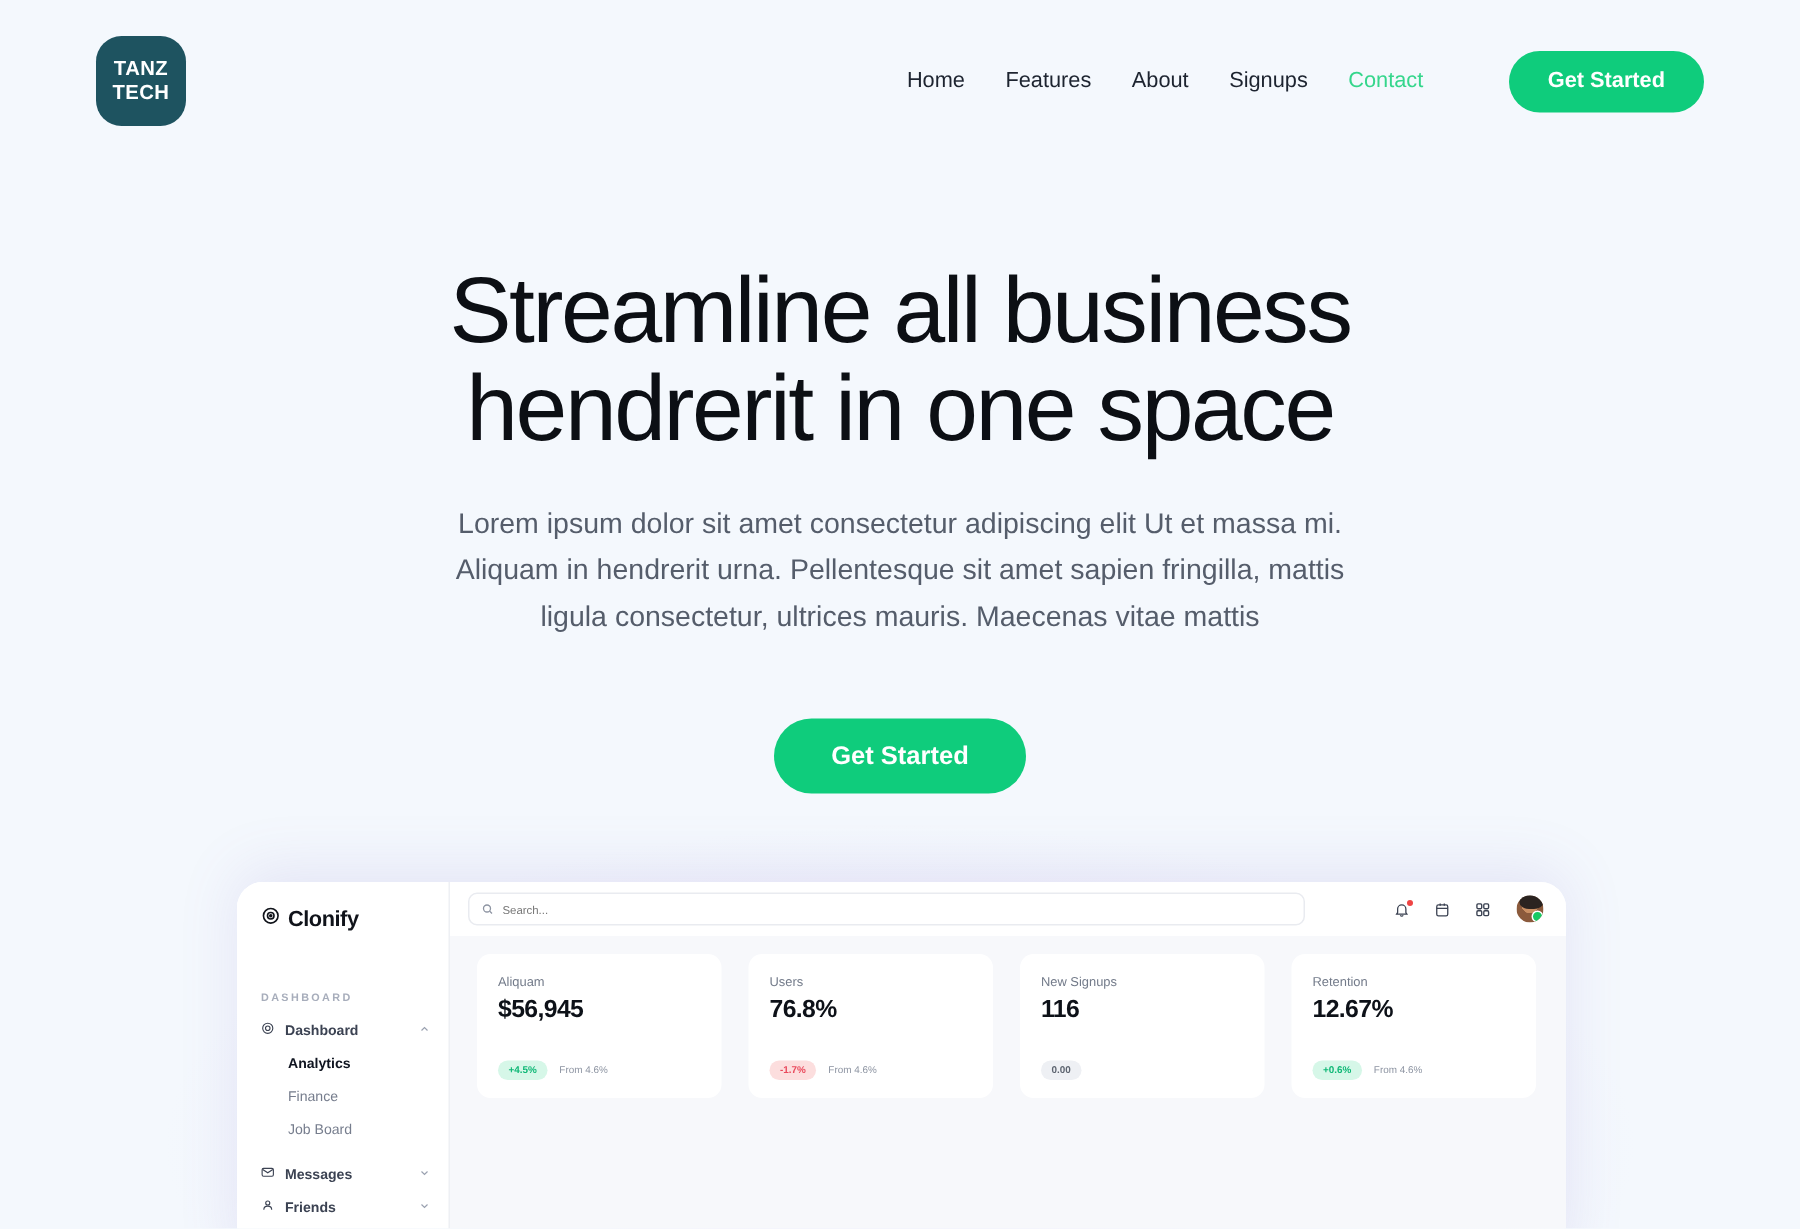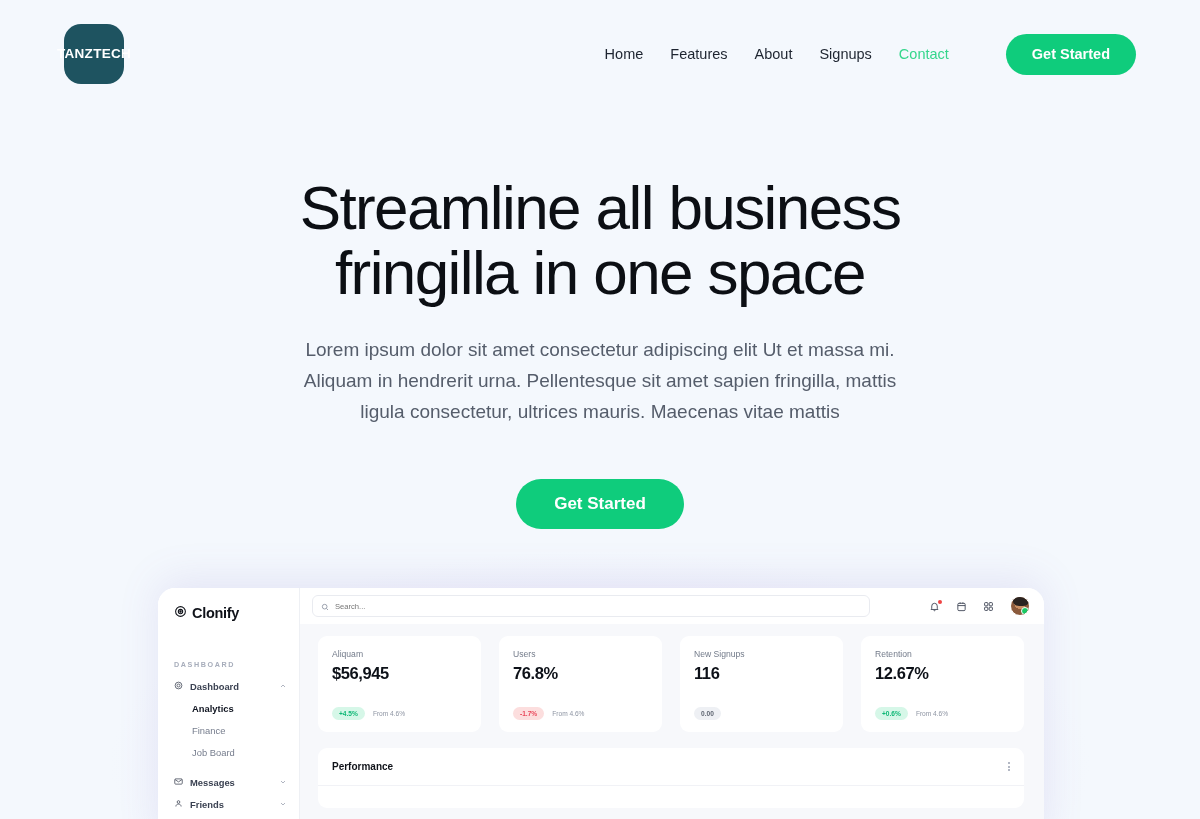--- a/index.html
+++ b/index.html
@@ -34,21 +34,21 @@
   .header {
     position: absolute; top: 0; left: 0;
     width: 1200px; height: 108px;
     display: flex; align-items: center;
     padding: 0 64px;
   }
   .logo {
     width: 60px; height: 60px;
     background: #1e5360;
     border-radius: 17px;
-    display: flex; flex-direction: row;
+    display: flex; flex-direction: column;
     align-items: center; justify-content: center;
     color: #ffffff;
     font-size: 13.5px; font-weight: bold;
     letter-spacing: 0.3px; line-height: 1.22;
   }
   .nav {
     margin-left: auto;
     display: flex; align-items: center;
     gap: 27px;
   }
@@ -296,21 +296,21 @@
       <a href="#">About</a>
       <a href="#">Signups</a>
       <a href="#" class="active">Contact</a>
       <button class="btn-primary">Get Started</button>
     </nav>
   </div>
 
   <div class="hero">
     <h1>
       <span>Streamline all business</span><br>
-      <span>fringilla in one space</span>
+      <span>hendrerit in one space</span>
     </h1>
     <p>Lorem ipsum dolor sit amet consectetur adipiscing elit Ut et massa mi. Aliquam in hendrerit urna. Pellentesque sit amet sapien fringilla, mattis ligula consectetur, ultrices mauris. Maecenas vitae mattis</p>
     <button class="cta">Get Started</button>
   </div>
 
   <div class="mockup">
 
     <div class="mk-sidebar">
       <div class="mk-brand">
         <span>
@@ -449,27 +449,17 @@
           <div class="mk-card">
             <span class="mk-card-label">Retention</span>
             <span class="mk-card-value">12.67%</span>
             <div class="mk-card-foot">
               <span class="badge up">+0.6%</span>
               <span class="mk-from">From 4.6%</span>
             </div>
           </div>
         </div>
 
-        <div class="mk-panel">
-          <div class="mk-panel-head">
-            <span class="mk-panel-title">Performance</span>
-            <span class="mk-kebab">
-              <i></i>
-                <i></i>
-                <i></i>
-            </span>
-          </div>
-        </div>
       </div>
 
     </div>
   </div>
 </div>
 
 </body></html>

